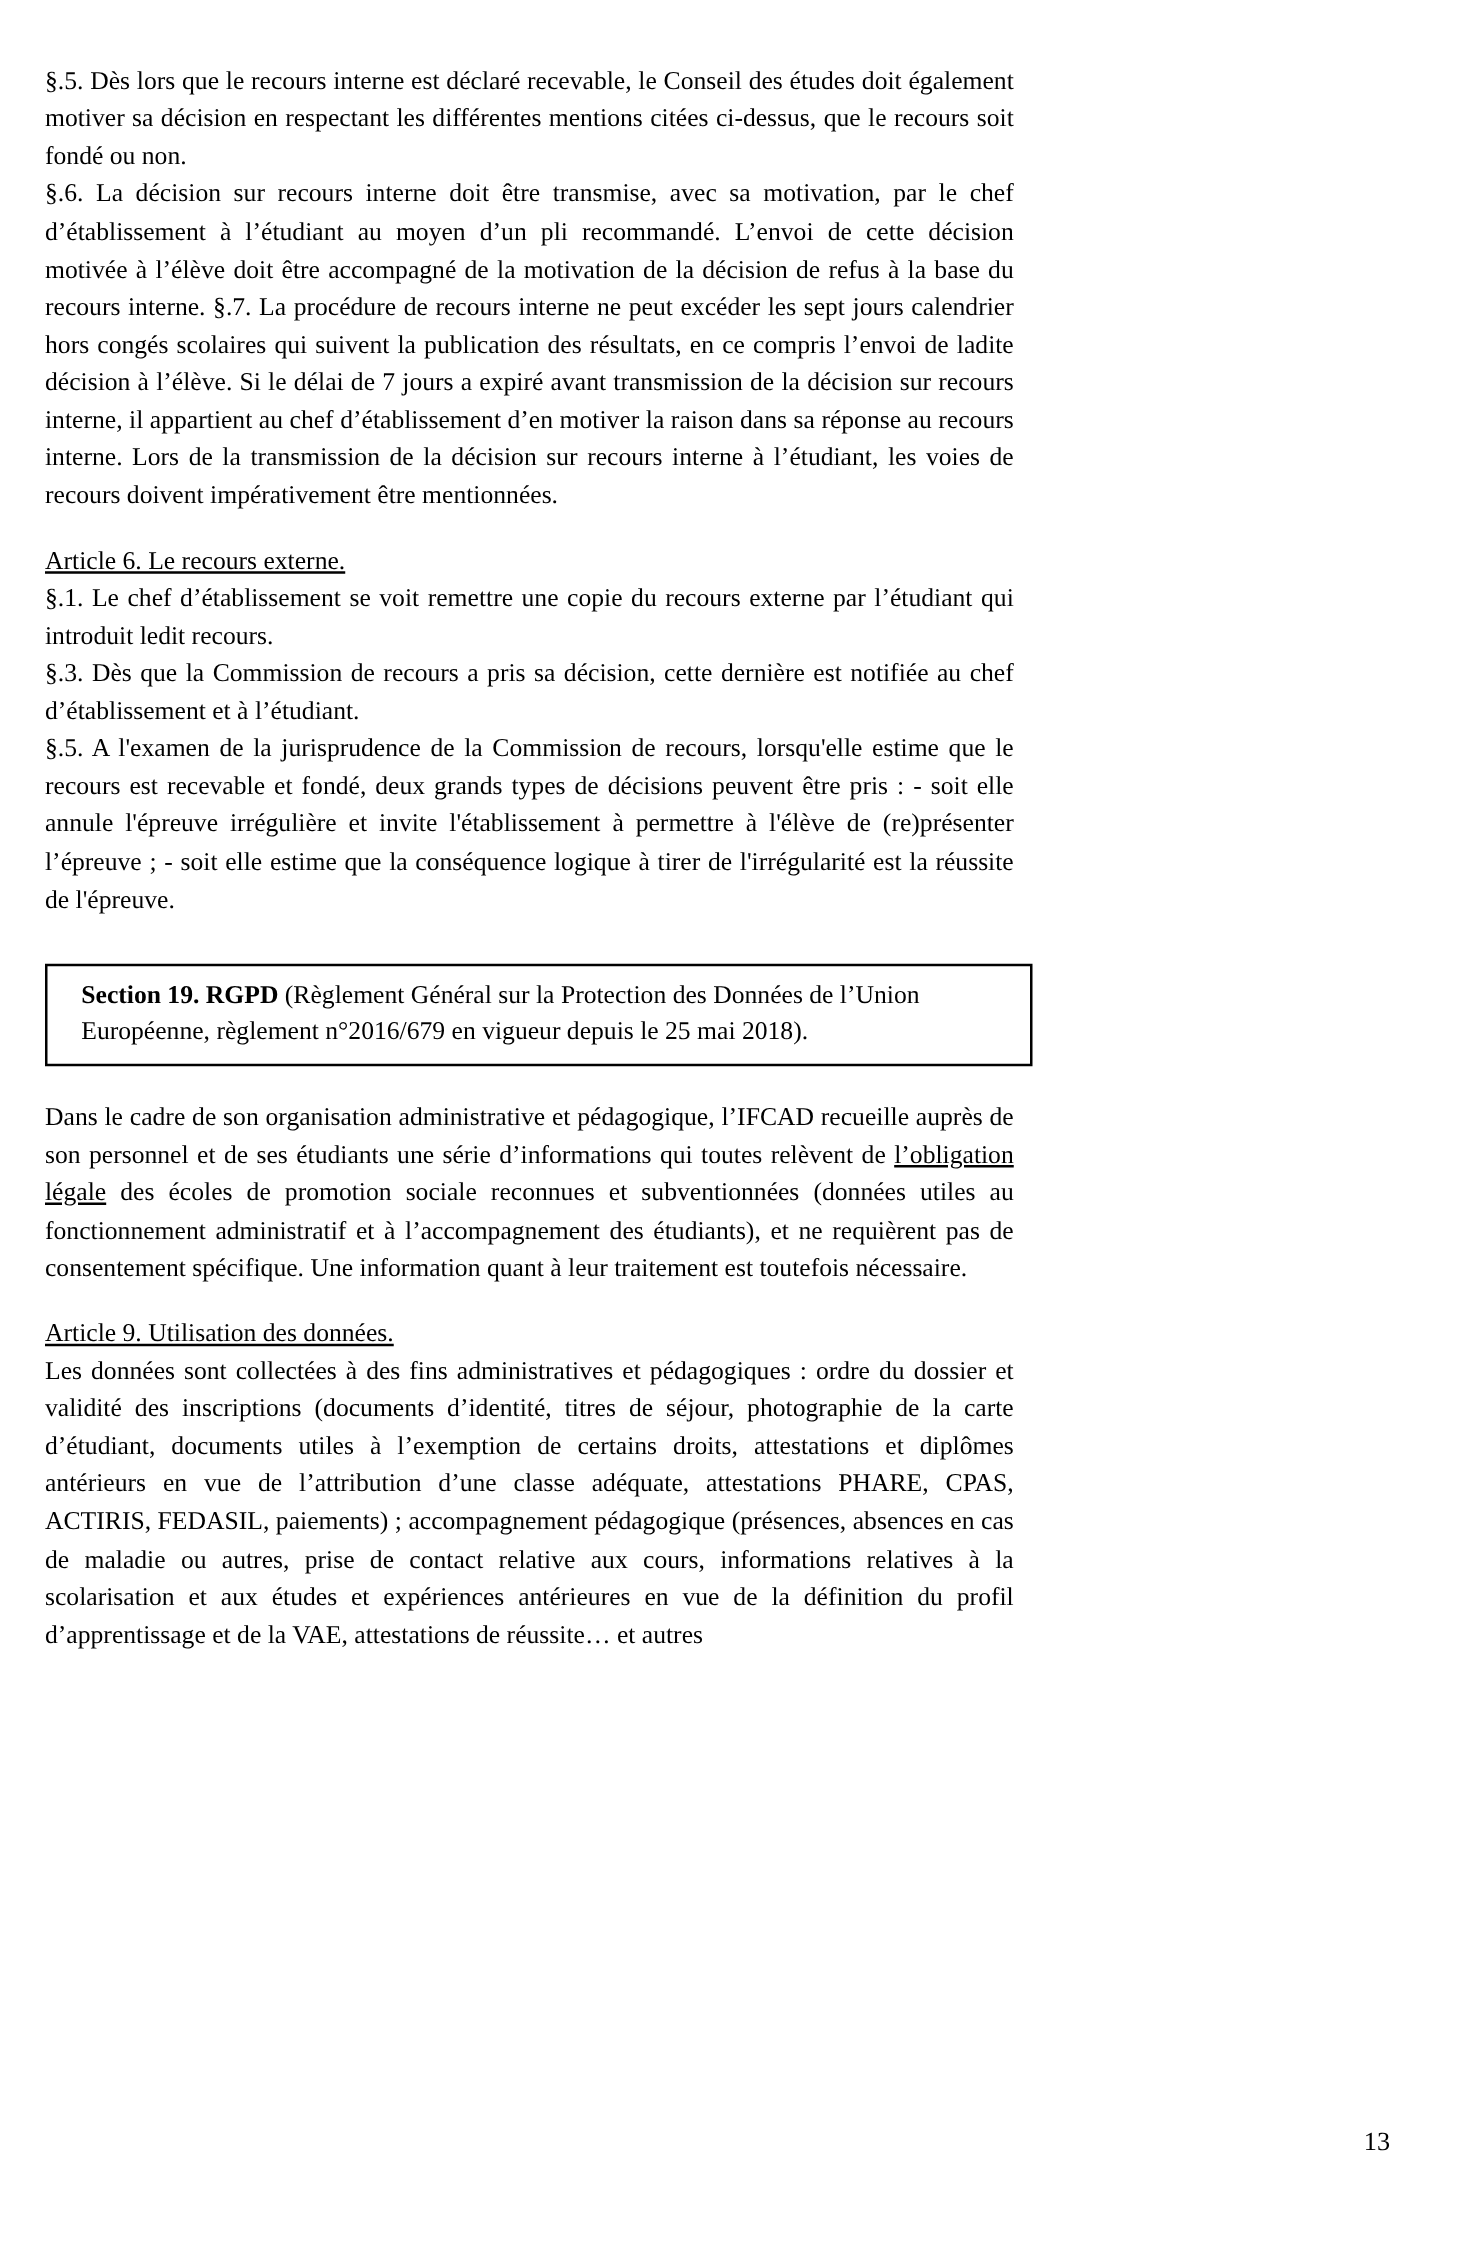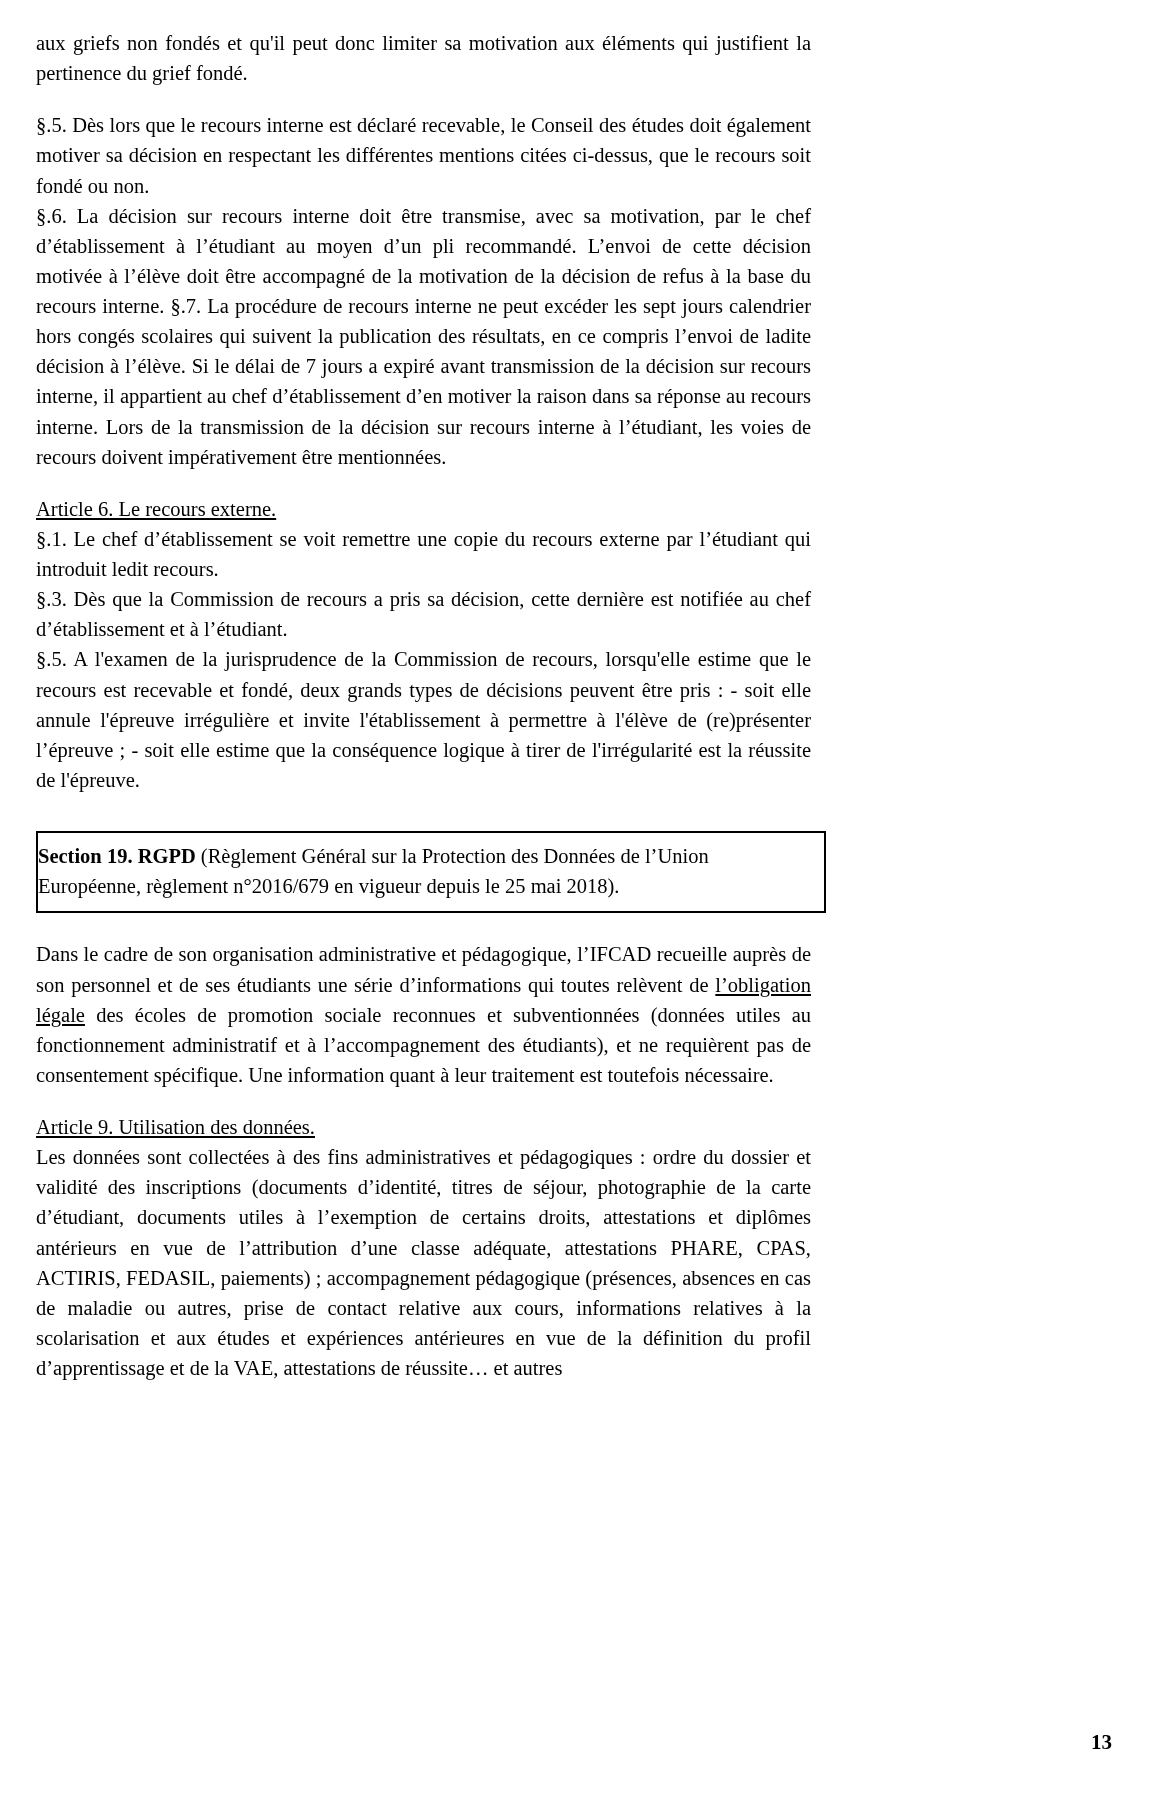--- a/index.html
+++ b/index.html
@@ -34,48 +34,47 @@
     hyphens: none;
   }
   .gap-md { height: 22px; }
   .heading-underline {
     display: inline;
     text-decoration: underline;
     text-underline-offset: 2px;
   }
   .section-box {
     border: 2px solid #000000;
-    padding: 9px 12px 10px 0;
+    padding: 9px 12px 10px 27px;
     box-sizing: border-box;
     margin-top: 36px;
     margin-bottom: 26px;
     width: 790px;
   }
   .section-box p {
     text-align: left;
     line-height: 1.45;
   }
   .bold { font-weight: bold; }
   .u { text-decoration: underline; text-underline-offset: 2px; }
   .page-number {
     position: absolute;
     right: 64px;
-    bottom: 55px;
+    bottom: 84px;
     font-size: 21px;
-    font-weight: bold;
+    font-weight: normal;
     font-family: "Liberation Serif", "DejaVu Serif", serif;
   }
 </style>
 </head>
 <body>
 
 <div class="page">
   <div class="content">
 
-    <p>aux griefs non fondés et qu'il peut donc limiter sa motivation aux éléments qui justifient la pertinence du grief fondé.</p>
 
     <div class="gap-md"></div>
 
     <p>§.5. Dès lors que le recours interne est déclaré recevable, le Conseil des études doit également motiver sa décision en respectant les différentes mentions citées ci-dessus, que le recours soit fondé ou non.</p>
 
     <p>§.6. La décision sur recours interne doit être transmise, avec sa motivation, par le chef d’établissement à l’étudiant au moyen d’un pli recommandé. L’envoi de cette décision motivée à l’élève doit être accompagné de la motivation de la décision de refus à la base du recours interne.  §.7. La procédure de recours interne ne peut excéder les sept jours calendrier hors congés scolaires qui suivent la publication des résultats, en ce compris l’envoi de ladite décision à l’élève. Si le délai de 7 jours a expiré avant transmission de la décision sur recours interne, il appartient au chef d’établissement d’en motiver la raison dans sa réponse au recours interne. Lors de la transmission de la décision sur recours interne à l’étudiant, les voies de recours doivent impérativement être mentionnées.</p>
 
     <div class="gap-md"></div>
 
     <p><span class="heading-underline">Article 6. Le recours externe.</span></p>

